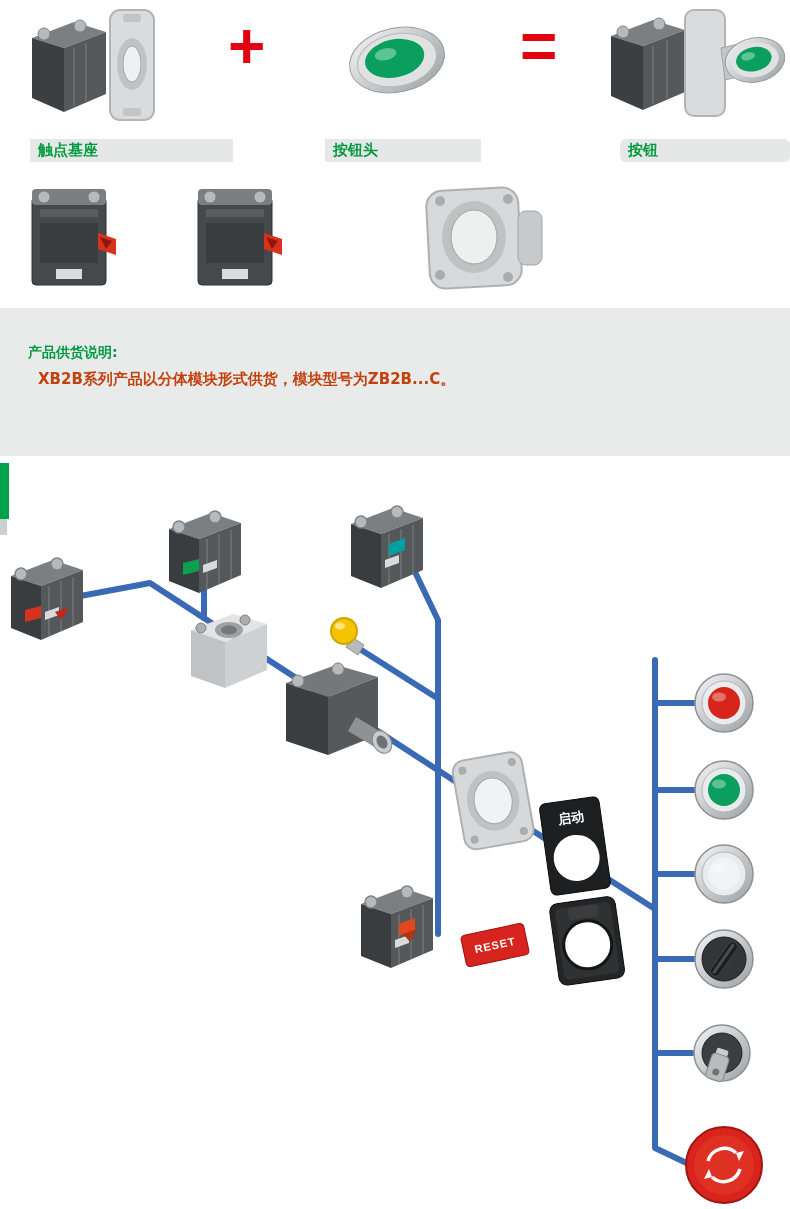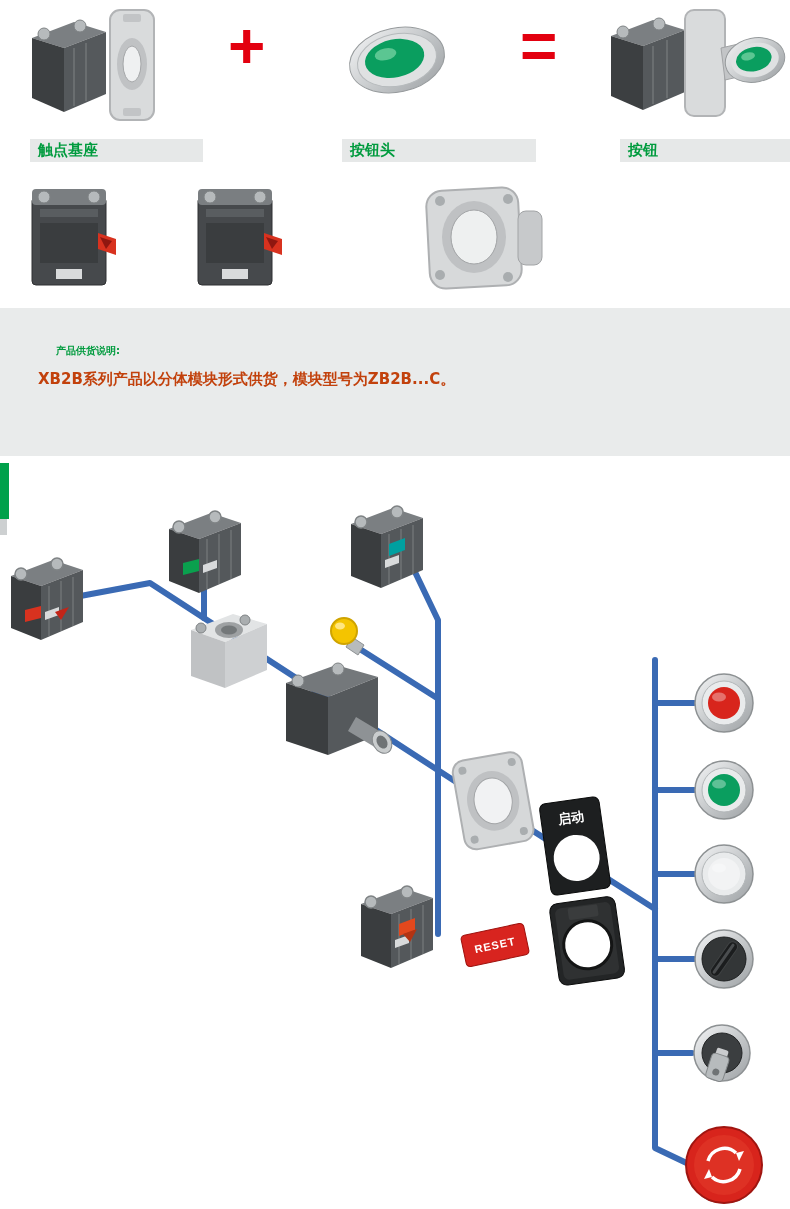--- a/index.html
+++ b/index.html
@@ -6,21 +6,21 @@
   html,body { background:#ffffff; }
   body { font-family:"DejaVu Sans","Liberation Sans",sans-serif; }
   .page { position:relative; width:790px; height:1209px; background:#ffffff; overflow:hidden; }
   svg.layer { position:absolute; display:block; }
   .op { position:absolute; color:#e3000f; font-weight:700; font-size:64px; line-height:1;
         font-family:"Liberation Sans","DejaVu Sans",sans-serif; }
   .label-bar { position:absolute; top:139px; height:23px; background:#e6e8e8; }
   .label-bar span { display:block; padding-left:8px; font-size:15px; font-weight:700;
                     color:#009b3e; line-height:23px; white-space:nowrap; }
   .info-box { position:absolute; left:0; top:308px; width:790px; height:148px; background:#e9ebeb; }
-  .info-title { position:absolute; left:56px; top:36px; font-size:10px; font-weight:700; color:#009b3e; }
+  .info-title { position:absolute; left:28px; top:36px; font-size:14px; font-weight:700; color:#009b3e; }
   .info-body  { position:absolute; left:38px; top:62px; font-size:15px; font-weight:700; color:#c2410c; }
 </style>
 </head>
 <body>
 
 <div class="page">
 
   <svg class="layer" style="left:22px; top:4px;" width="135" height="122" viewBox="0 0 135 122">
     <defs>
       <linearGradient id="metalA" x1="0" y1="0" x2="1" y2="1">
@@ -75,27 +75,27 @@
       <polygon points="116,46 142,40 146,72 120,78" fill="#c3c5c7" stroke="#a2a4a6"></polygon>
     </g>
     <g transform="rotate(-12 150 58)">
       <ellipse cx="150" cy="58" rx="30" ry="22" fill="url(#metalA)" stroke="#969a9c"></ellipse>
       <ellipse cx="150" cy="58" rx="24" ry="17" fill="#dfe1e2"></ellipse>
       <ellipse cx="149" cy="57" rx="18" ry="12" fill="#0a9e5f"></ellipse>
       <ellipse cx="144" cy="53" rx="7" ry="4" fill="#6fcf9f" opacity="0.8"></ellipse>
     </g>
   </svg>
 
-  <div class="label-bar" style="left:30px; width:173px;">
+  <div class="label-bar" style="left:30px; width:203px;">
     <span>触点基座</span>
   </div>
-  <div class="label-bar" style="left:342px; width:194px;">
+  <div class="label-bar" style="left:325px; width:156px;">
     <span>按钮头</span>
   </div>
-  <div class="label-bar" style="left:620px; width:170px;">
+  <div class="label-bar" style="left:620px; width:170px;border-radius:6px;">
     <span>按钮</span>
   </div>
 
   <svg class="layer" style="left:0; top:181px;" width="790" height="115" viewBox="0 0 790 115">
     <g transform="translate(26,2)">
       <rect x="6" y="14" width="74" height="88" rx="4" fill="#46494c" stroke="#2e3032"></rect>
       <rect x="6" y="6" width="74" height="16" rx="4" fill="#7a7e81"></rect>
       <rect x="14" y="26" width="58" height="8" fill="#595d60"></rect>
       <rect x="14" y="40" width="58" height="40" fill="#3a3d3f"></rect>
       <circle cx="18" cy="14" r="6" fill="#b6babc" stroke="#7f8385"></circle>

